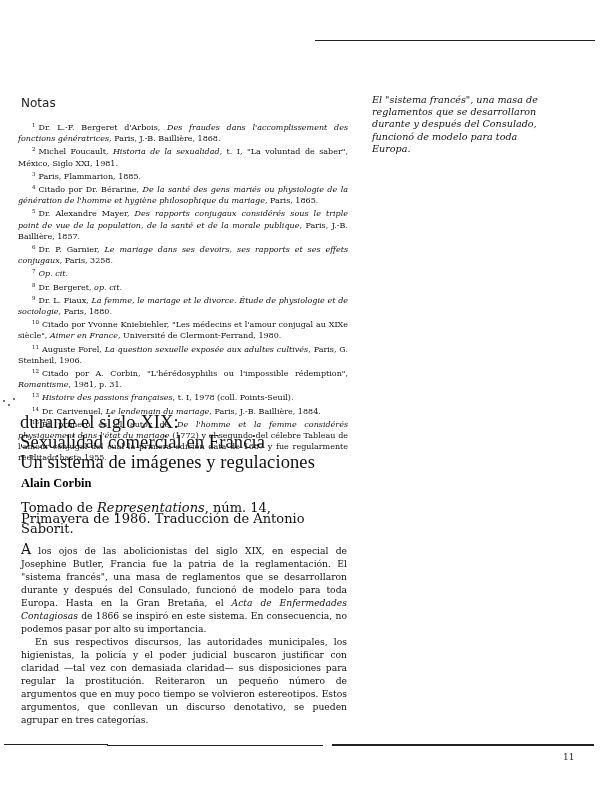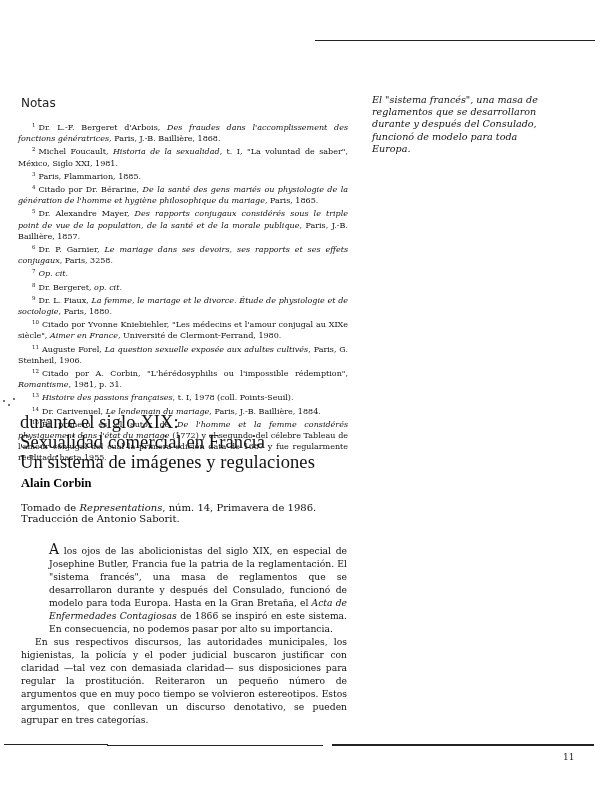--- a/index.html
+++ b/index.html
@@ -15,25 +15,25 @@
   .note { text-indent: 14px; margin: 0; }
   .note sup { font-size: 5.5px; vertical-align: 3px; margin-right: 3px; }
   .note i { font-style: italic; }
   .speck { position: absolute; width: 2px; height: 2px; background: #444; border-radius: 1px; }
   .title { position: absolute; left: 20px; top: 412px; width: 360px;
          font-family: "Liberation Serif", "DejaVu Serif", serif; font-size: 18.5px;
          line-height: 20px; color: #111; letter-spacing: 0.1px; }
   .author { position: absolute; left: 21px; top: 476px;
          font-family: "Liberation Serif", "DejaVu Serif", serif; font-size: 12.5px; font-weight: bold; color: #000000; }
   .source { position: absolute; left: 21px; top: 503px; width: 320px;
-         font-size: 10px; line-height: 10.5px; color: #111; }
+         font-size: 13px; line-height: 10.5px; color: #111; }
   .body-text { position: absolute; left: 21px; top: 544px; width: 326px;
          font-size: 9.2px; line-height: 13px; color: #111; text-align: justify; }
   .body-text p { margin: 0; text-indent: 14px; }
-  .body-text p.first { text-indent: 0; margin-left: 28px; }
+  .body-text p.first { text-indent: 0; }
   .dropcap { font-size: 14px; line-height: 10px; }
   .page-number { position: absolute; left: 563px; top: 752px; font-size: 9px; color: #222;
          font-family: "DejaVu Serif", "Liberation Serif", serif; }
 </style>
 </head>
 <body>
 
 <div class="rule" style="left:315px; top:40px; width:280px;"></div>
 
 <div class="notes-heading">Notas</div>

